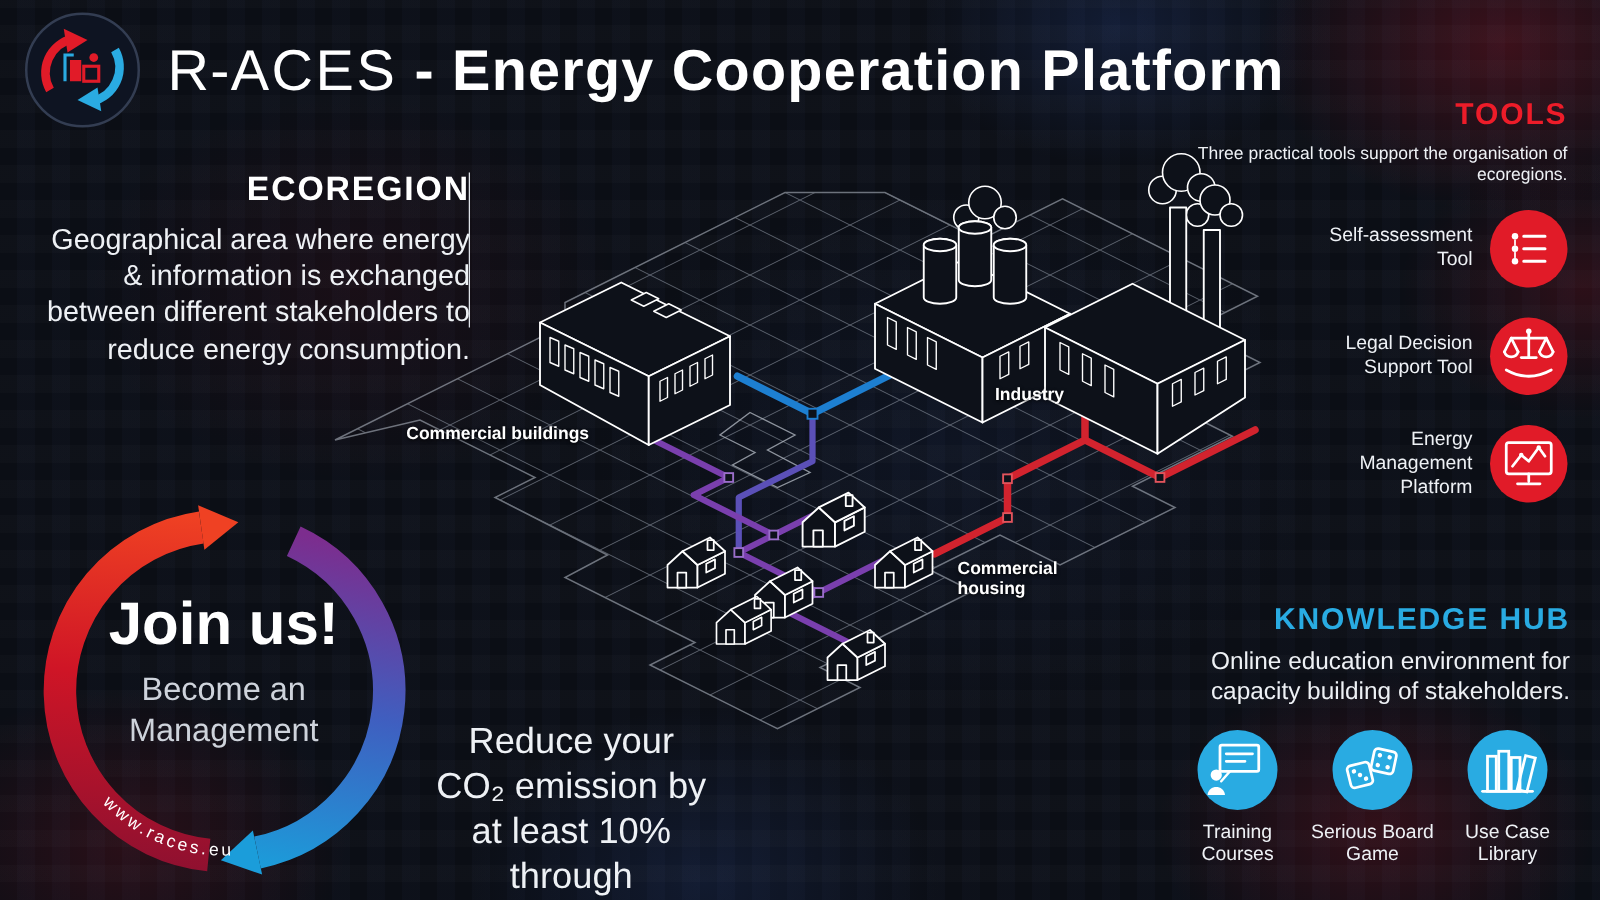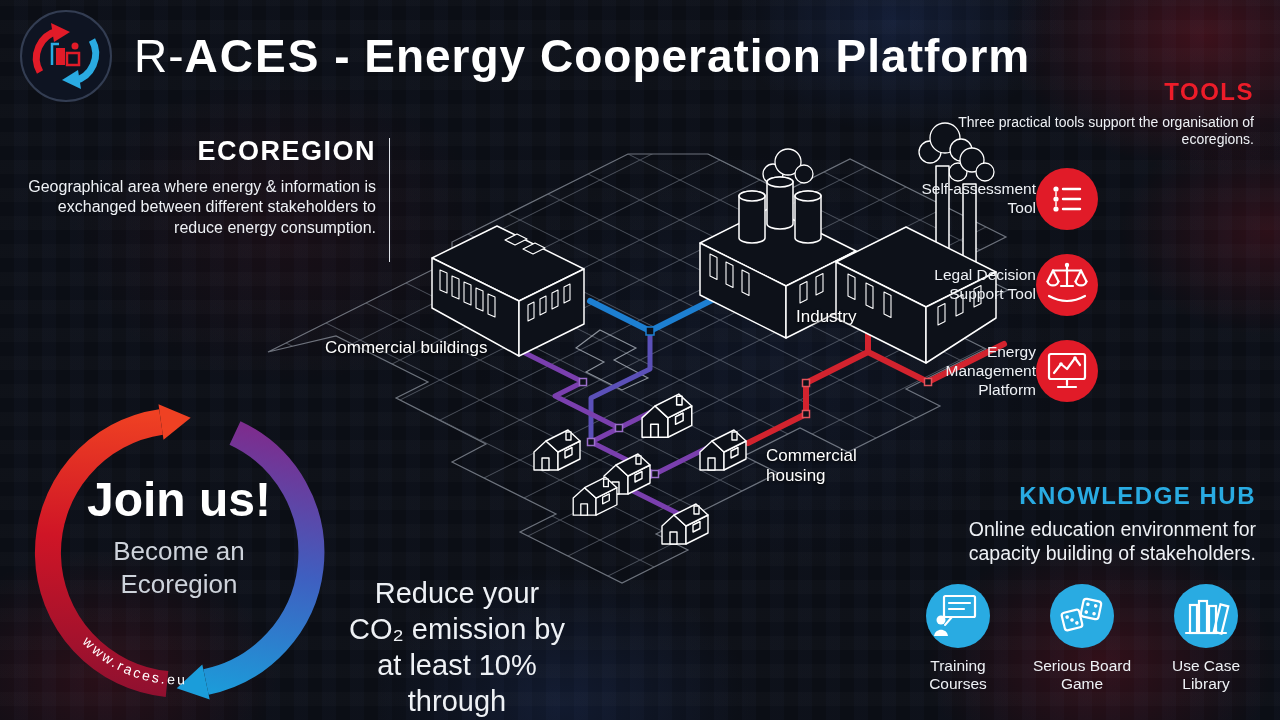--- a/index.html
+++ b/index.html
@@ -15,49 +15,49 @@
       radial-gradient(250px 180px at 86% 92%, rgba(150,20,35,.28), transparent 70%),
       radial-gradient(420px 300px at 60% 50%, rgba(42,74,150,.10), transparent 70%),
       radial-gradient(300px 220px at 22% 32%, rgba(150,20,35,.10), transparent 70%),
       #0b0e15;
   }
   .texture{position:absolute;inset:0;z-index:0;
     background-image:
       repeating-linear-gradient(0deg, transparent 0 14px, rgba(255,255,255,.016) 14px 28px),
       repeating-linear-gradient(90deg, transparent 0 14px, rgba(120,150,255,.022) 14px 28px);}
   .map{position:absolute;inset:0;z-index:1}
-  .map-label{position:absolute;z-index:2;font-size:17px;font-weight:400;color:#fff;text-shadow:0 1px 3px rgba(0,0,0,.9)}
+  .map-label{position:absolute;z-index:2;font-size:14px;font-weight:700;color:#fff;text-shadow:0 1px 3px rgba(0,0,0,.9)}
   #lbl-commercial{left:325px;top:338px}
   #lbl-industry{left:796px;top:307px}
   #lbl-residential{left:766px;top:446px;width:100px;line-height:1.15}
 
   .header{position:absolute;top:8px;left:18px;display:flex;align-items:center;gap:20px;z-index:3}
   .logo{width:96px;height:96px;flex:0 0 auto}
   .logo svg{display:block;width:100%;height:100%}
   .title{margin:0;font-size:46px;font-weight:400;letter-spacing:1px;color:#fff;white-space:nowrap}
-  .title .aces{font-weight:700;letter-spacing:2px}
+  .title .aces{font-weight:400;letter-spacing:2px}
   .title .rest{font-weight:700}
 
-  .ecoregion{position:absolute;left:28px;top:136px;width:348px;text-align:right;padding-right:14px;z-index:3}
+  .ecoregion{position:absolute;left:28px;top:136px;width:348px;text-align:right;z-index:3}
   .ecoregion .vline{position:absolute;right:0;top:2px;height:124px;width:1px;background:#dfe3e9}
   .ecoregion h2{margin:0 0 10px;font-size:27px;letter-spacing:1.5px;color:#fff}
-  .ecoregion p{margin:0;font-size:16px;line-height:1.27}
+  .ecoregion p{margin:0;font-size:23px;line-height:1.27}
 
   .tools{position:absolute;right:26px;top:78px;width:340px;text-align:right;z-index:3}
   .tools h2{margin:0 0 8px;font-size:24px;color:#ed1c29;letter-spacing:1.5px}
   .tools .desc{margin:0 0 20px;font-size:14px;line-height:1.22}
-  .tool-row{display:flex;justify-content:flex-start;align-items:center;margin-bottom:24px}
+  .tool-row{display:flex;justify-content:flex-end;align-items:center;gap:14px;margin-bottom:24px}
   .tool-label{width:122px;font-size:15.5px;line-height:1.22}
   .tool-icon{width:62px;height:62px;border-radius:50%;background:#e11b28;flex:0 0 auto}
   .tool-icon svg{display:block;width:100%;height:100%}
 
   .kh{position:absolute;right:24px;top:482px;width:356px;text-align:right;z-index:3}
   .kh h2{margin:0 0 8px;font-size:24px;color:#29abe2;letter-spacing:1.5px}
   .kh .desc{margin:0 0 18px;font-size:19.5px;line-height:1.22}
-  .kh-items{display:flex;justify-content:flex-end;gap:24px}
+  .kh-items{display:flex;justify-content:flex-end;gap:8px}
   .kh-item{width:100px;display:flex;flex-direction:column;align-items:center;gap:9px}
   .kh-icon{width:64px;height:64px;border-radius:50%;background:#29abe2}
   .kh-icon svg{display:block;width:100%;height:100%}
   .kh-label{font-size:15.5px;line-height:1.22;text-align:center}
 
   .join{position:absolute;left:14px;top:388px;width:330px;height:330px;z-index:3}
   .join-ring{position:absolute;inset:0}
   .join-text{position:absolute;left:0;right:0;top:84px;text-align:center}
   .join-title{font-size:48px;font-weight:700;color:#fff}
   .join-sub{width:200px;margin:8px auto 0;font-size:26px;line-height:1.25;color:#ced3db}
@@ -328,21 +328,21 @@
         <path id="urlArc" d="M64,250 A132,132 0 0 0 176,296"></path>
       </defs>
       <path d="M153,296 A132,132 0 0 1 147,34" stroke="url(#gradRed)" stroke-width="26" fill="none"></path>
       <path d="M221,45 A132,132 0 0 1 192,294" stroke="url(#gradBlue)" stroke-width="26" fill="none"></path>
       <polygon points="149.5,51.8 144.5,16.2 176.7,29.8" fill="#ef4123"></polygon>
       <polygon points="188.3,276.4 195.7,311.6 162.7,300.2" fill="#1b9dda"></polygon>
       <text class="url-text"><textPath href="#urlArc" startOffset="6">www.races.eu</textPath></text>
     </svg>
     <div class="join-text">
       <div class="join-title">Join us!</div>
-      <div class="join-sub">Become an Ecoregion</div>
+      <div class="join-sub">Become an Management</div>
     </div>
   </section>
 
   <section class="co2">
     <div>Reduce your</div>
     <div>CO₂ emission by</div>
     <div>at least 10% through</div>
     <div>energy cooperation.</div>
   </section>
 </div>

